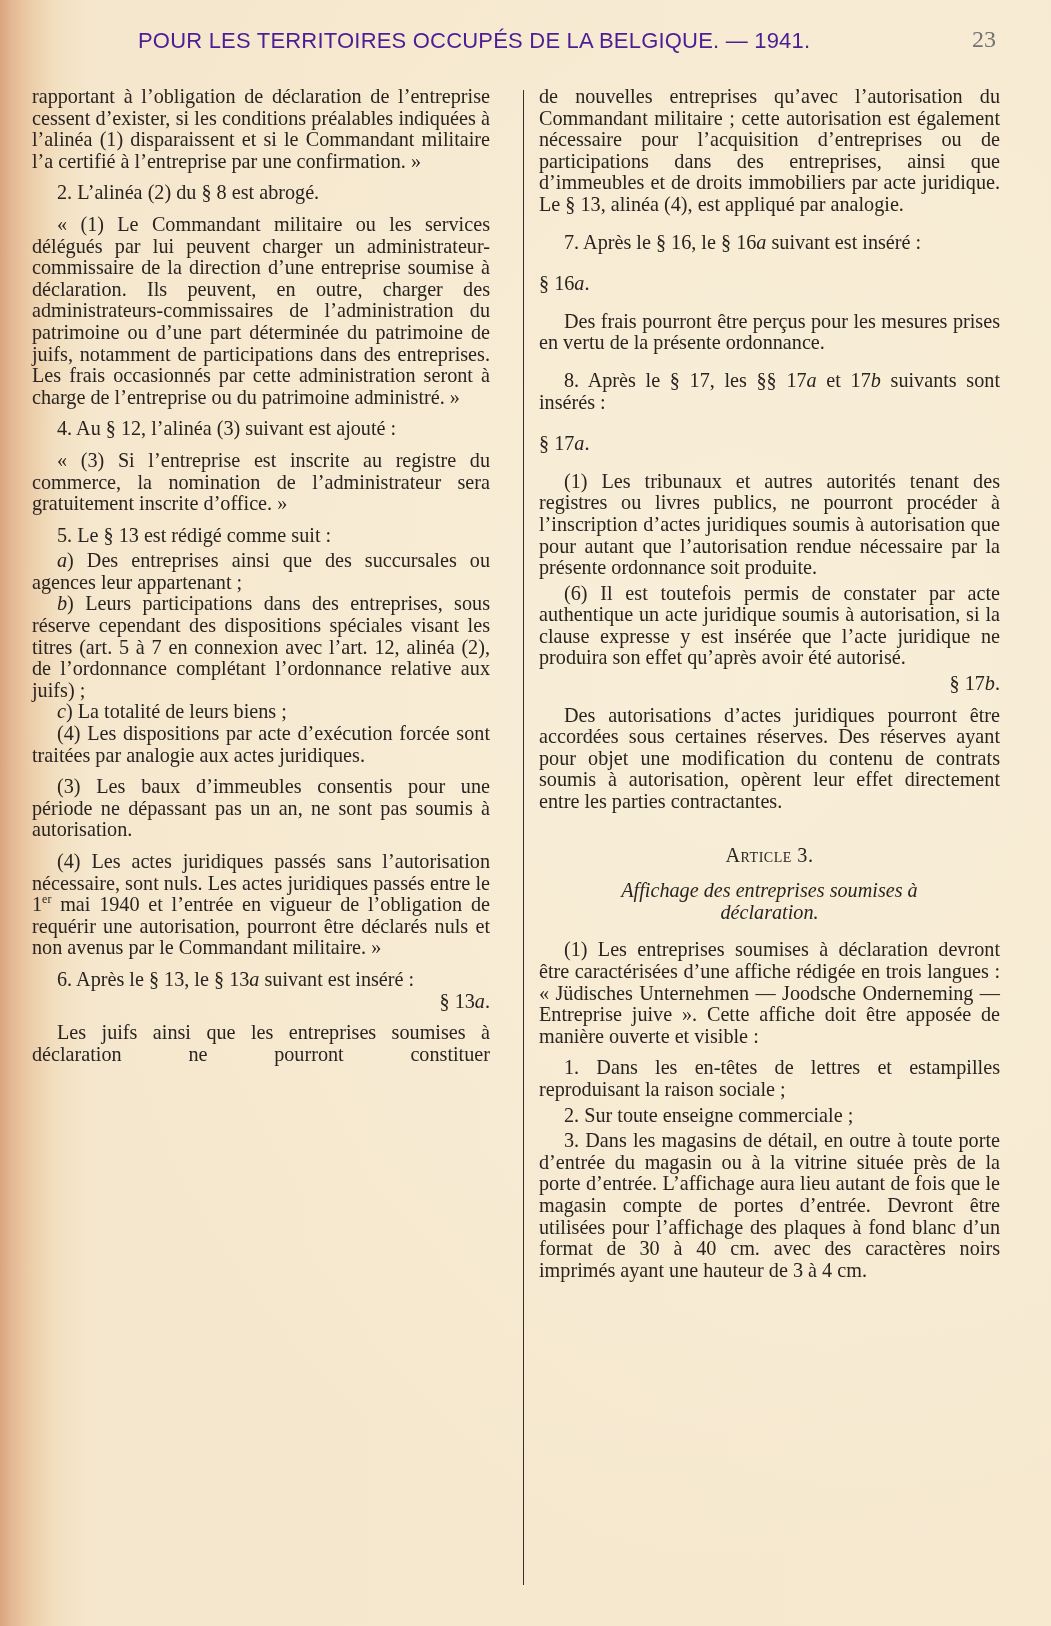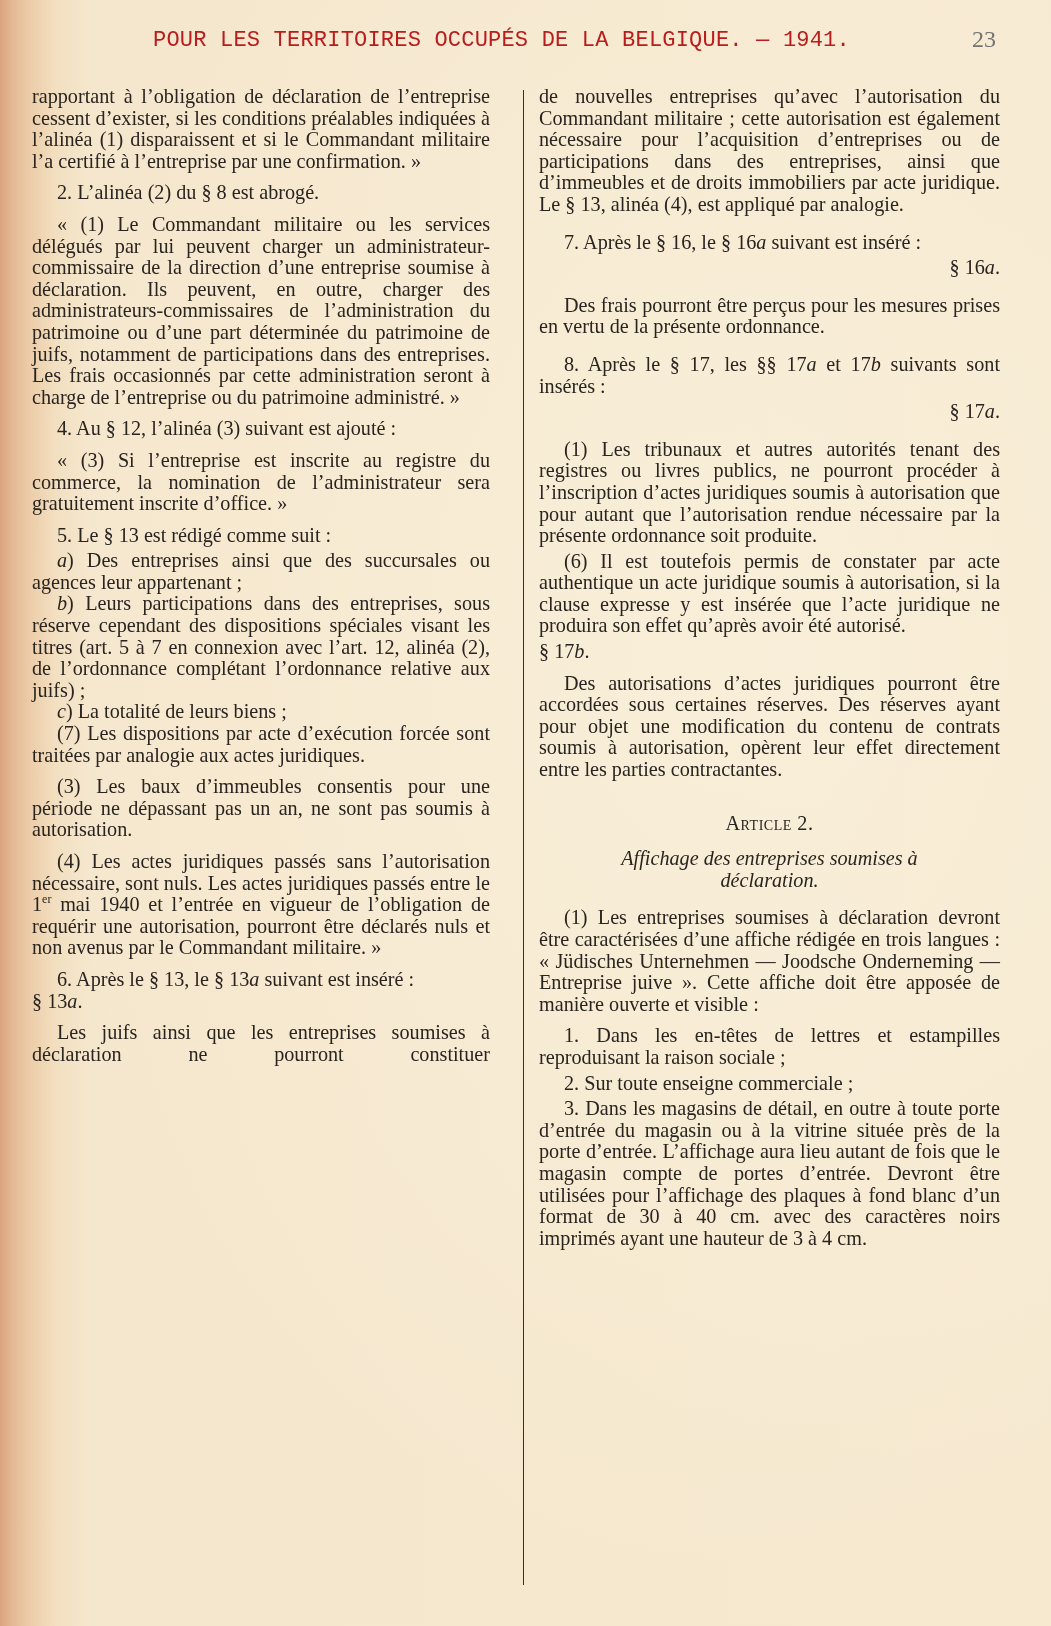--- a/index.html
+++ b/index.html
@@ -18,26 +18,26 @@
       linear-gradient(to right, #d9a47e 0px, #e4b894 12px, #eccda8 30px, #f2dfc0 55px, #f5e7cd 90px, #f6e9d0 100%);
   }
   .page-bg::after {
     content: "";
     position: absolute; inset: 0;
     background: radial-gradient(ellipse at 70% 40%, rgba(255,250,235,0.35), rgba(0,0,0,0) 70%);
   }
   .running-head {
     position: absolute;
     top: 28px;
-    left: 153px;
+    left: 138px;
     width: 762px;
-    font-family: Liberation Mono, monospace;
+    font-family: Liberation Sans, sans-serif;
     font-size: 22px;
     letter-spacing: 0.2px;
-    color: #b91c1c;
+    color: #4c1d95;
     white-space: nowrap;
   }
   .page-number {
     position: absolute;
     top: 26px;
     left: 972px;
     font-family: "Liberation Serif", "DejaVu Serif", serif;
     font-size: 24px;
     color: #737373;
   }
@@ -59,22 +59,22 @@
     top: 90px;
     width: 1.4px;
     height: 1495px;
     background: #3a302a;
   }
   p { margin: 0; }
   .indent { text-indent: 25px; }
   .gap { margin-top: 10px; }
   .gap-s { margin-top: 4px; }
   .gap-l { margin-top: 16px; }
-  .center { text-align: left; text-indent: 0; }
-  .para-sign { text-align: right; margin-top: 4px; }
+  .center { text-align: right; text-indent: 0; }
+  .para-sign { text-align: left; margin-top: 20px; }
   .article-heading {
     text-align: center;
     font-variant: small-caps;
     letter-spacing: 0.5px;
     margin-top: 32px;
   }
   .article-subtitle {
     text-align: center;
     font-style: italic;
     margin-top: 14px;
@@ -96,38 +96,38 @@
 <div class="column col-left">
   <p>rapportant à l’obligation de déclaration de l’entreprise cessent d’exister, si les conditions préalables indiquées à l’alinéa (1) disparaissent et si le Commandant militaire l’a certifié à l’entreprise par une confirmation. »</p>
   <p class="indent gap">2. L’alinéa (2) du § 8 est abrogé.</p>
   <p class="indent gap">« (1) Le Commandant militaire ou les services délégués par lui peuvent charger un administrateur-commissaire de la direction d’une entreprise soumise à déclaration. Ils peuvent, en outre, charger des administrateurs-commissaires de l’administration du patrimoine ou d’une part déterminée du patrimoine de juifs, notamment de participations dans des entreprises. Les frais occasionnés par cette administration seront à charge de l’entreprise ou du patrimoine administré. »</p>
   <p class="indent gap">4. Au § 12, l’alinéa (3) suivant est ajouté :</p>
   <p class="indent gap">« (3) Si l’entreprise est inscrite au registre du commerce, la nomination de l’administrateur sera gratuitement inscrite d’office. »</p>
   <p class="indent gap">5. Le § 13 est rédigé comme suit :</p>
   <p class="indent gap-s"><i>a</i><span>) Des entreprises ainsi que des succursales ou agences leur appartenant ;</span></p>
   <p class="indent"><i>b</i><span>) Leurs participations dans des entreprises, sous réserve cependant des dispositions spéciales visant les titres (art. 5 à 7 en connexion avec l’art. 12, alinéa (2), de l’ordonnance complétant l’ordonnance relative aux juifs) ;</span></p>
   <p class="indent"><i>c</i><span>) La totalité de leurs biens ;</span></p>
-  <p class="indent">(7) Les dispositions par acte d’exécution forcée sont traitées par analogie aux actes juridiques.</p>
+  <p class="indent">(4) Les dispositions par acte d’exécution forcée sont traitées par analogie aux actes juridiques.</p>
   <p class="indent gap">(3) Les baux d’immeubles consentis pour une période ne dépassant pas un an, ne sont pas soumis à autorisation.</p>
   <p class="indent gap"><span>(4) Les actes juridiques passés sans l’autorisation nécessaire, sont nuls. Les actes juridiques passés entre le 1</span><sup>er</sup><span> mai 1940 et l’entrée en vigueur de l’obligation de requérir une autorisation, pourront être déclarés nuls et non avenus par le Commandant militaire. »</span></p>
   <p class="indent gap"><span>6. Après le § 13, le § 13</span><i>a</i><span> suivant est inséré :</span></p>
   <p class="center"><span>§ 13</span><i>a</i><span>.</span></p>
   <p class="indent gap" style="text-align-last: justify;">Les juifs ainsi que les entreprises soumises à déclaration ne pourront constituer</p>
 </div>
 
 <div class="column col-right">
   <p>de nouvelles entreprises qu’avec l’autorisation du Commandant militaire ; cette autorisation est également nécessaire pour l’acquisition d’entreprises ou de participations dans des entreprises, ainsi que d’immeubles et de droits immobiliers par acte juridique. Le § 13, alinéa (4), est appliqué par analogie.</p>
   <p class="indent gap-l"><span>7. Après le § 16, le § 16</span><i>a</i><span> suivant est inséré :</span></p>
   <p class="para-sign"><span>§ 16</span><i>a</i><span>.</span></p>
   <p class="indent gap-l">Des frais pourront être perçus pour les mesures prises en vertu de la présente ordonnance.</p>
   <p class="indent gap-l"><span>8. Après le § 17, les §§ 17</span><i>a</i><span> et 17</span><i>b</i><span> suivants sont insérés :</span></p>
   <p class="para-sign gap-l"><span>§ 17</span><i>a</i><span>.</span></p>
   <p class="indent gap-l">(1) Les tribunaux et autres autorités tenant des registres ou livres publics, ne pourront procéder à l’inscription d’actes juridiques soumis à autorisation que pour autant que l’autorisation rendue nécessaire par la présente ordonnance soit produite.</p>
   <p class="indent gap-s">(6) Il est toutefois permis de constater par acte authentique un acte juridique soumis à autorisation, si la clause expresse y est insérée que l’acte juridique ne produira son effet qu’après avoir été autorisé.</p>
   <p class="center gap-s"><span>§ 17</span><i>b</i><span>.</span></p>
   <p class="indent gap">Des autorisations d’actes juridiques pourront être accordées sous certaines réserves. Des réserves ayant pour objet une modification du contenu de contrats soumis à autorisation, opèrent leur effet directement entre les parties contractantes.</p>
-  <p class="article-heading">Article 2.</p>
+  <p class="article-heading">Article 3.</p>
   <p class="article-subtitle">Affichage des entreprises soumises à déclaration.</p>
   <p class="indent gap-l">(1) Les entreprises soumises à déclaration devront être caractérisées d’une affiche rédigée en trois langues : « Jüdisches Unternehmen — Joodsche Onderneming — Entreprise juive ». Cette affiche doit être apposée de manière ouverte et visible :</p>
   <p class="indent gap">1. Dans les en-têtes de lettres et estampilles reproduisant la raison sociale ;</p>
   <p class="indent gap-s">2. Sur toute enseigne commerciale ;</p>
   <p class="indent gap-s">3. Dans les magasins de détail, en outre à toute porte d’entrée du magasin ou à la vitrine située près de la porte d’entrée. L’affichage aura lieu autant de fois que le magasin compte de portes d’entrée. Devront être utilisées pour l’affichage des plaques à fond blanc d’un format de 30 à 40 cm. avec des caractères noirs imprimés ayant une hauteur de 3 à 4 cm.</p>
 </div>
 
 </body></html>

